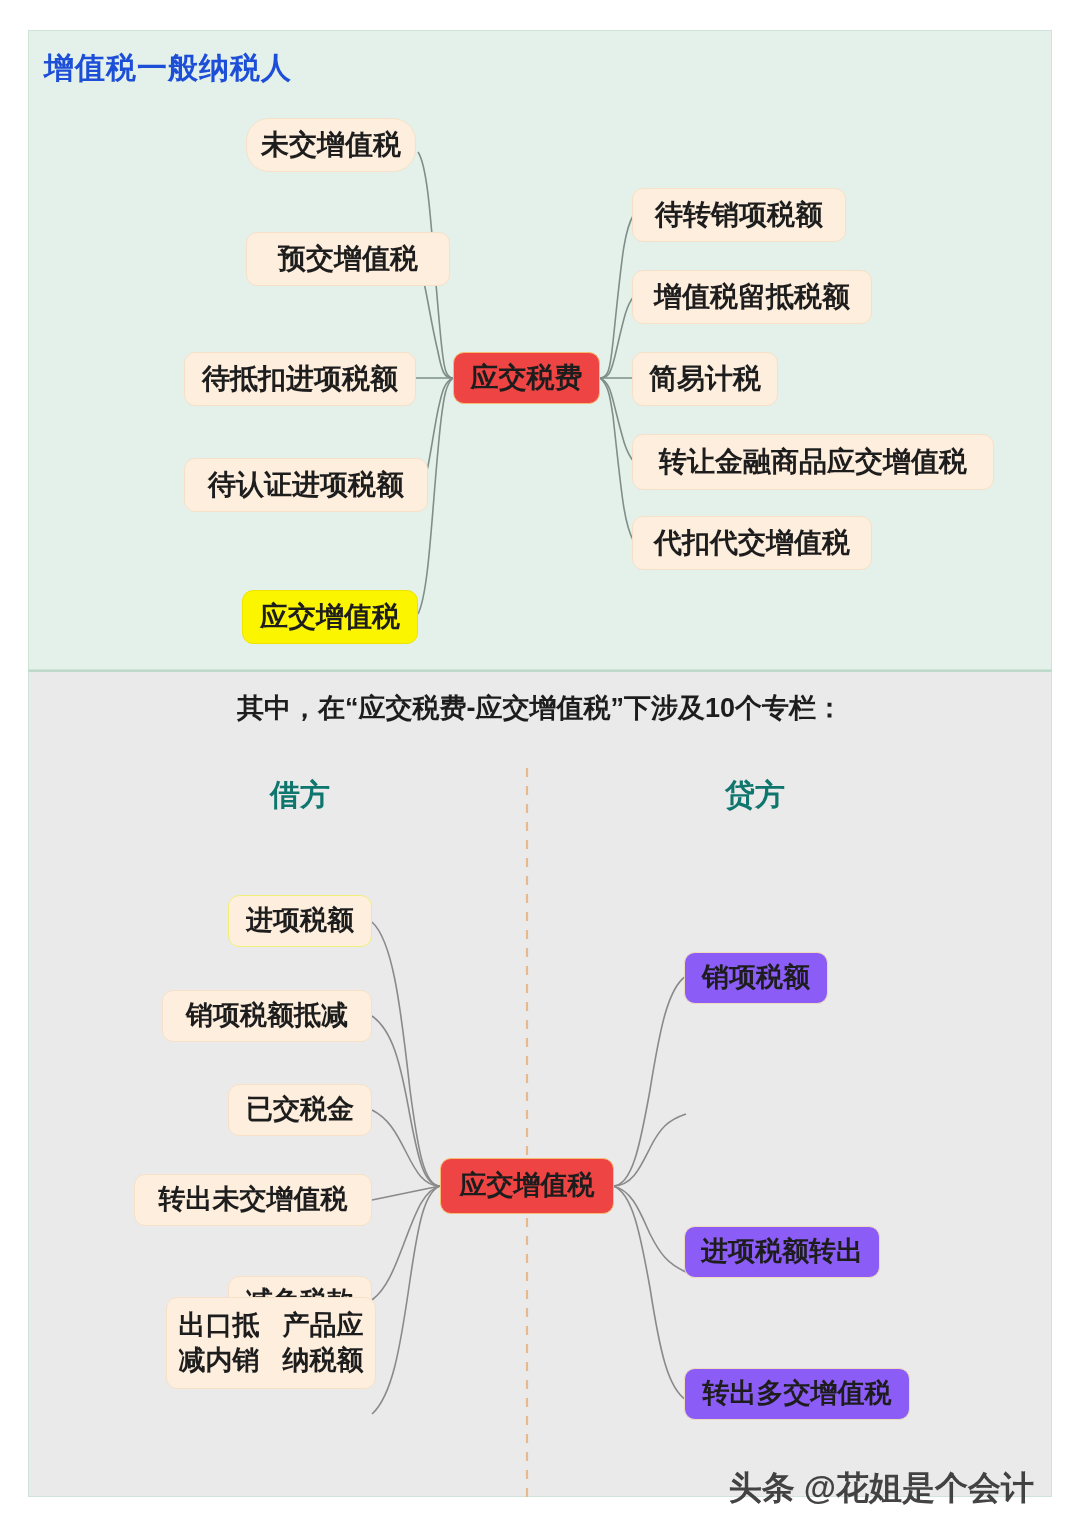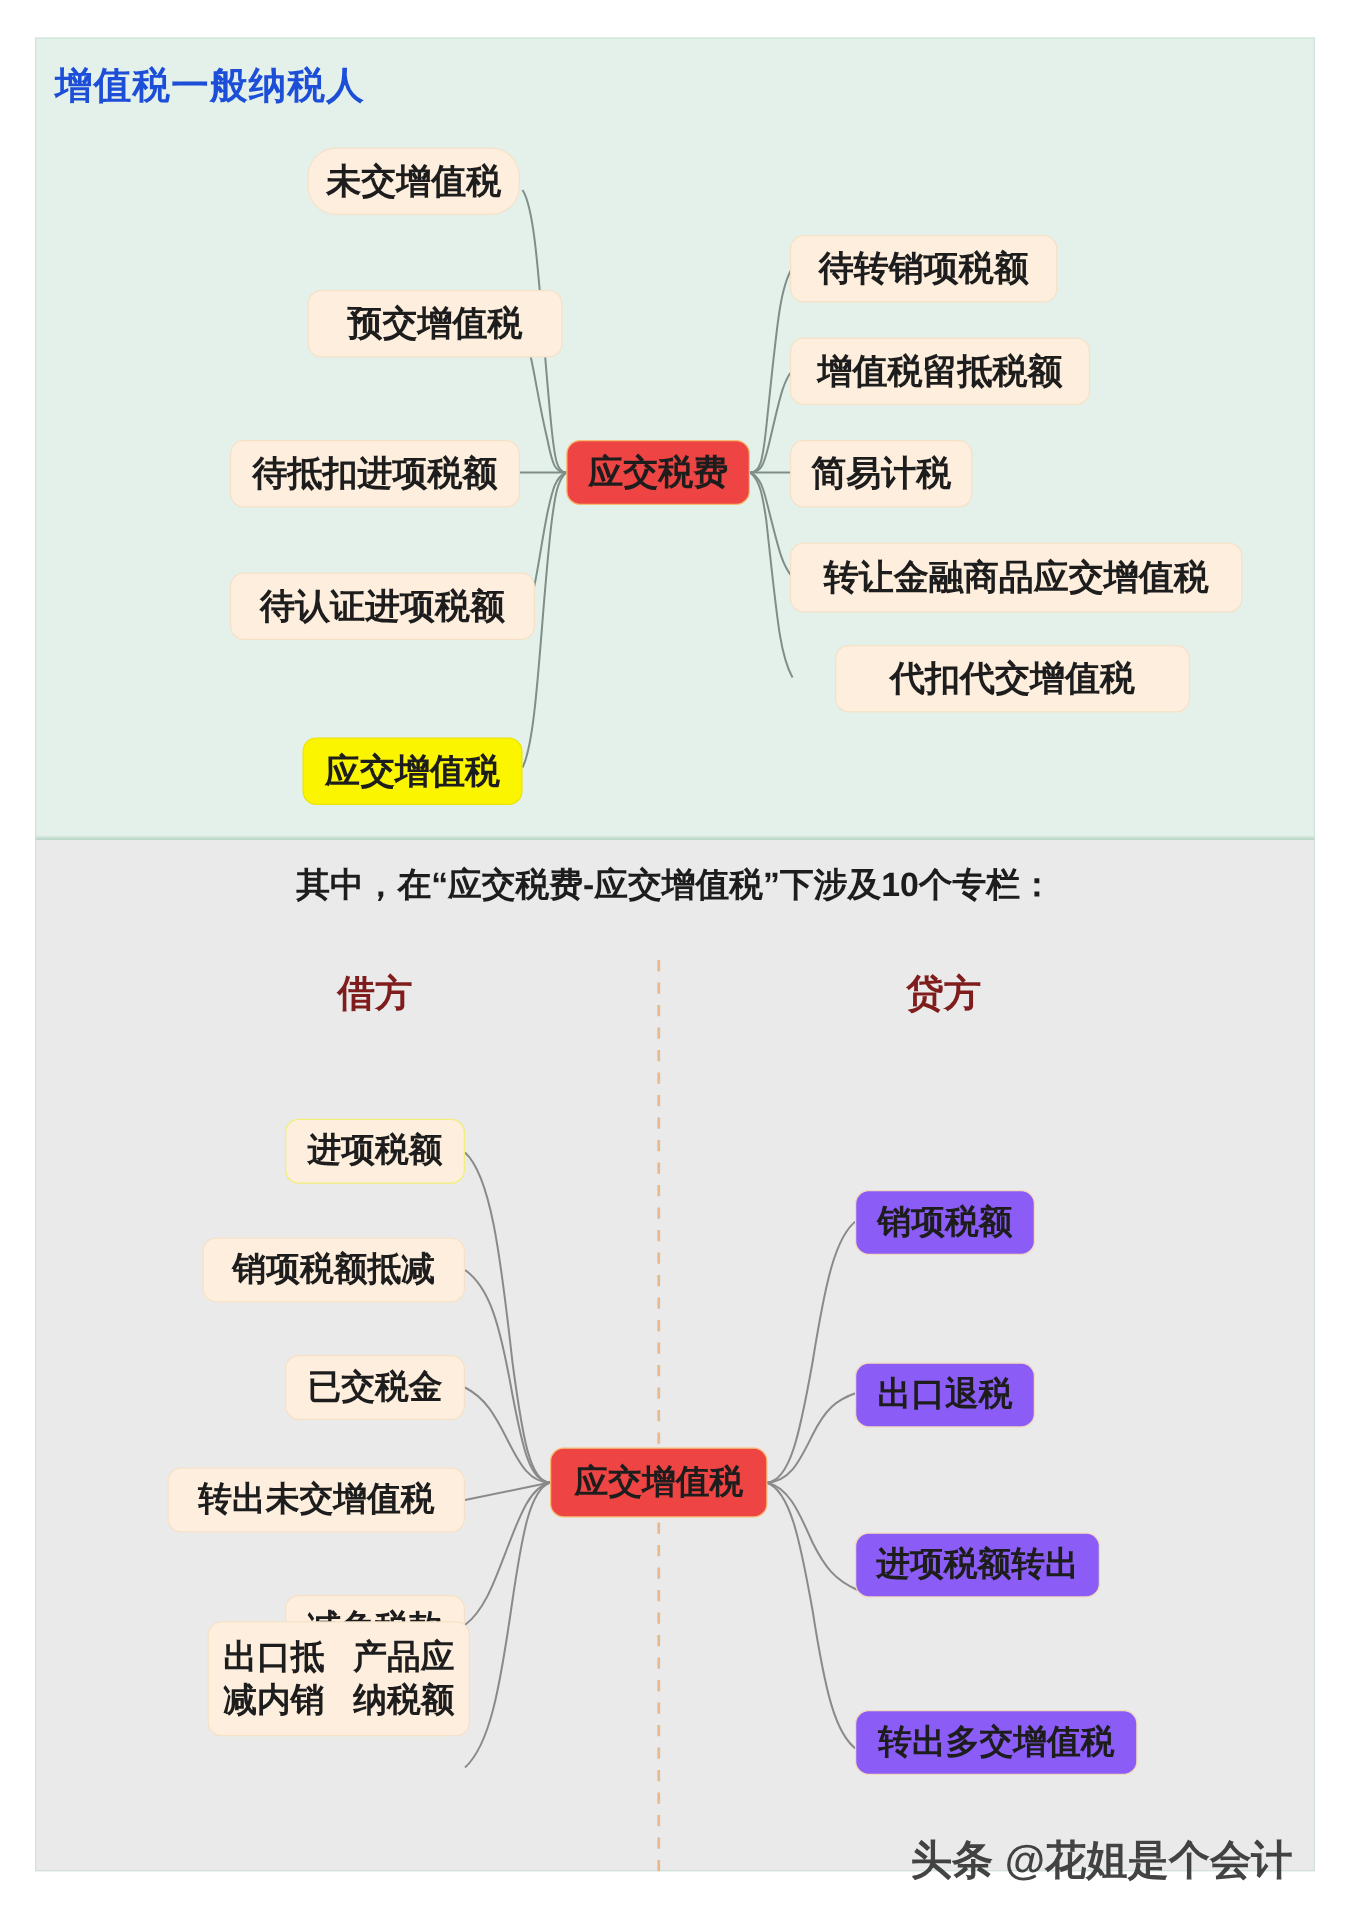--- a/index.html
+++ b/index.html
@@ -39,21 +39,21 @@
     font-size:30px;font-weight:bold;color:#1d4ed8;
     letter-spacing:1px;white-space:nowrap;
   }
   #subsection-title{
     position:absolute;top:690px;left:0;width:1080px;
     text-align:center;
     font-size:27px;font-weight:bold;color:#1d1d1d;
     white-space:nowrap;
   }
   .col-head{
-    position:absolute;font-size:30px;font-weight:bold;color:#7f1d1d;
+    position:absolute;font-size:30px;font-weight:bold;color:#0f766e;
     white-space:nowrap;text-align:center;
   }
   #col-head-debit{top:775px;left:205px;width:190px;}
   #col-head-credit{top:775px;left:660px;width:190px;}
   
   .node{
     position:absolute;
     box-sizing:border-box;
     display:flex;align-items:center;justify-content:center;
     text-align:center;
@@ -135,21 +135,21 @@
   <div class="node n-orange fs28" style="left:453px;top:352px;width:147px;height:52px;">应交税费</div>
 
   <div class="node n-peach fs28" style="left:632px;top:188px;width:214px;height:54px;">待转销项税额</div>
 
   <div class="node n-peach fs28" style="left:632px;top:270px;width:240px;height:54px;">增值税留抵税额</div>
 
   <div class="node n-peach fs28" style="left:632px;top:352px;width:146px;height:54px;">简易计税</div>
 
   <div class="node n-peach fs28" style="left:632px;top:434px;width:362px;height:56px;">转让金融商品应交增值税</div>
 
-  <div class="node n-peach fs28" style="left:668px;top:516px;width:284px;height:54px;">代扣代交增值税</div>
+  <div class="node n-peach fs28" style="left:632px;top:516px;width:240px;height:54px;">代扣代交增值税</div>
 
   <div id="subsection-title">其中，在“应交税费-应交增值税”下涉及10个专栏：</div>
   <div class="col-head" id="col-head-debit">借方</div>
   <div class="col-head" id="col-head-credit">贷方</div>
 
   <div class="node n-yellowline fs27" style="left:228px;top:895px;width:144px;height:52px;">进项税额</div>
 
   <div class="node n-peach fs27" style="left:162px;top:990px;width:210px;height:52px;">销项税额抵减</div>
 
   <div class="node n-peach fs27" style="left:228px;top:1084px;width:144px;height:52px;">已交税金</div>
@@ -161,21 +161,20 @@
   <div class="node n-peach fs27 two-line" style="left:166px;top:1297px;width:210px;height:92px;align-items:center;">
     <span>出口抵减内销</span>
       <br>
     <span>产品应纳税额</span>
   </div>
 
   <div class="node n-orange fs27" style="left:440px;top:1158px;width:174px;height:56px;">应交增值税</div>
 
   <div class="node n-blue fs27" style="left:684px;top:952px;width:144px;height:52px;">销项税额</div>
 
-  <div class="node n-blue fs27" style="left:684px;top:1090px;width:144px;height:52px;">出口退税</div>
 
   <div class="node n-blue fs27" style="left:684px;top:1226px;width:196px;height:52px;">进项税额转出</div>
 
   <div class="node n-blue fs27" style="left:684px;top:1368px;width:226px;height:52px;">转出多交增值税</div>
 
   <div id="watermark">头条 @花姐是个会计</div>
 
 </div>
 
 </body></html>

